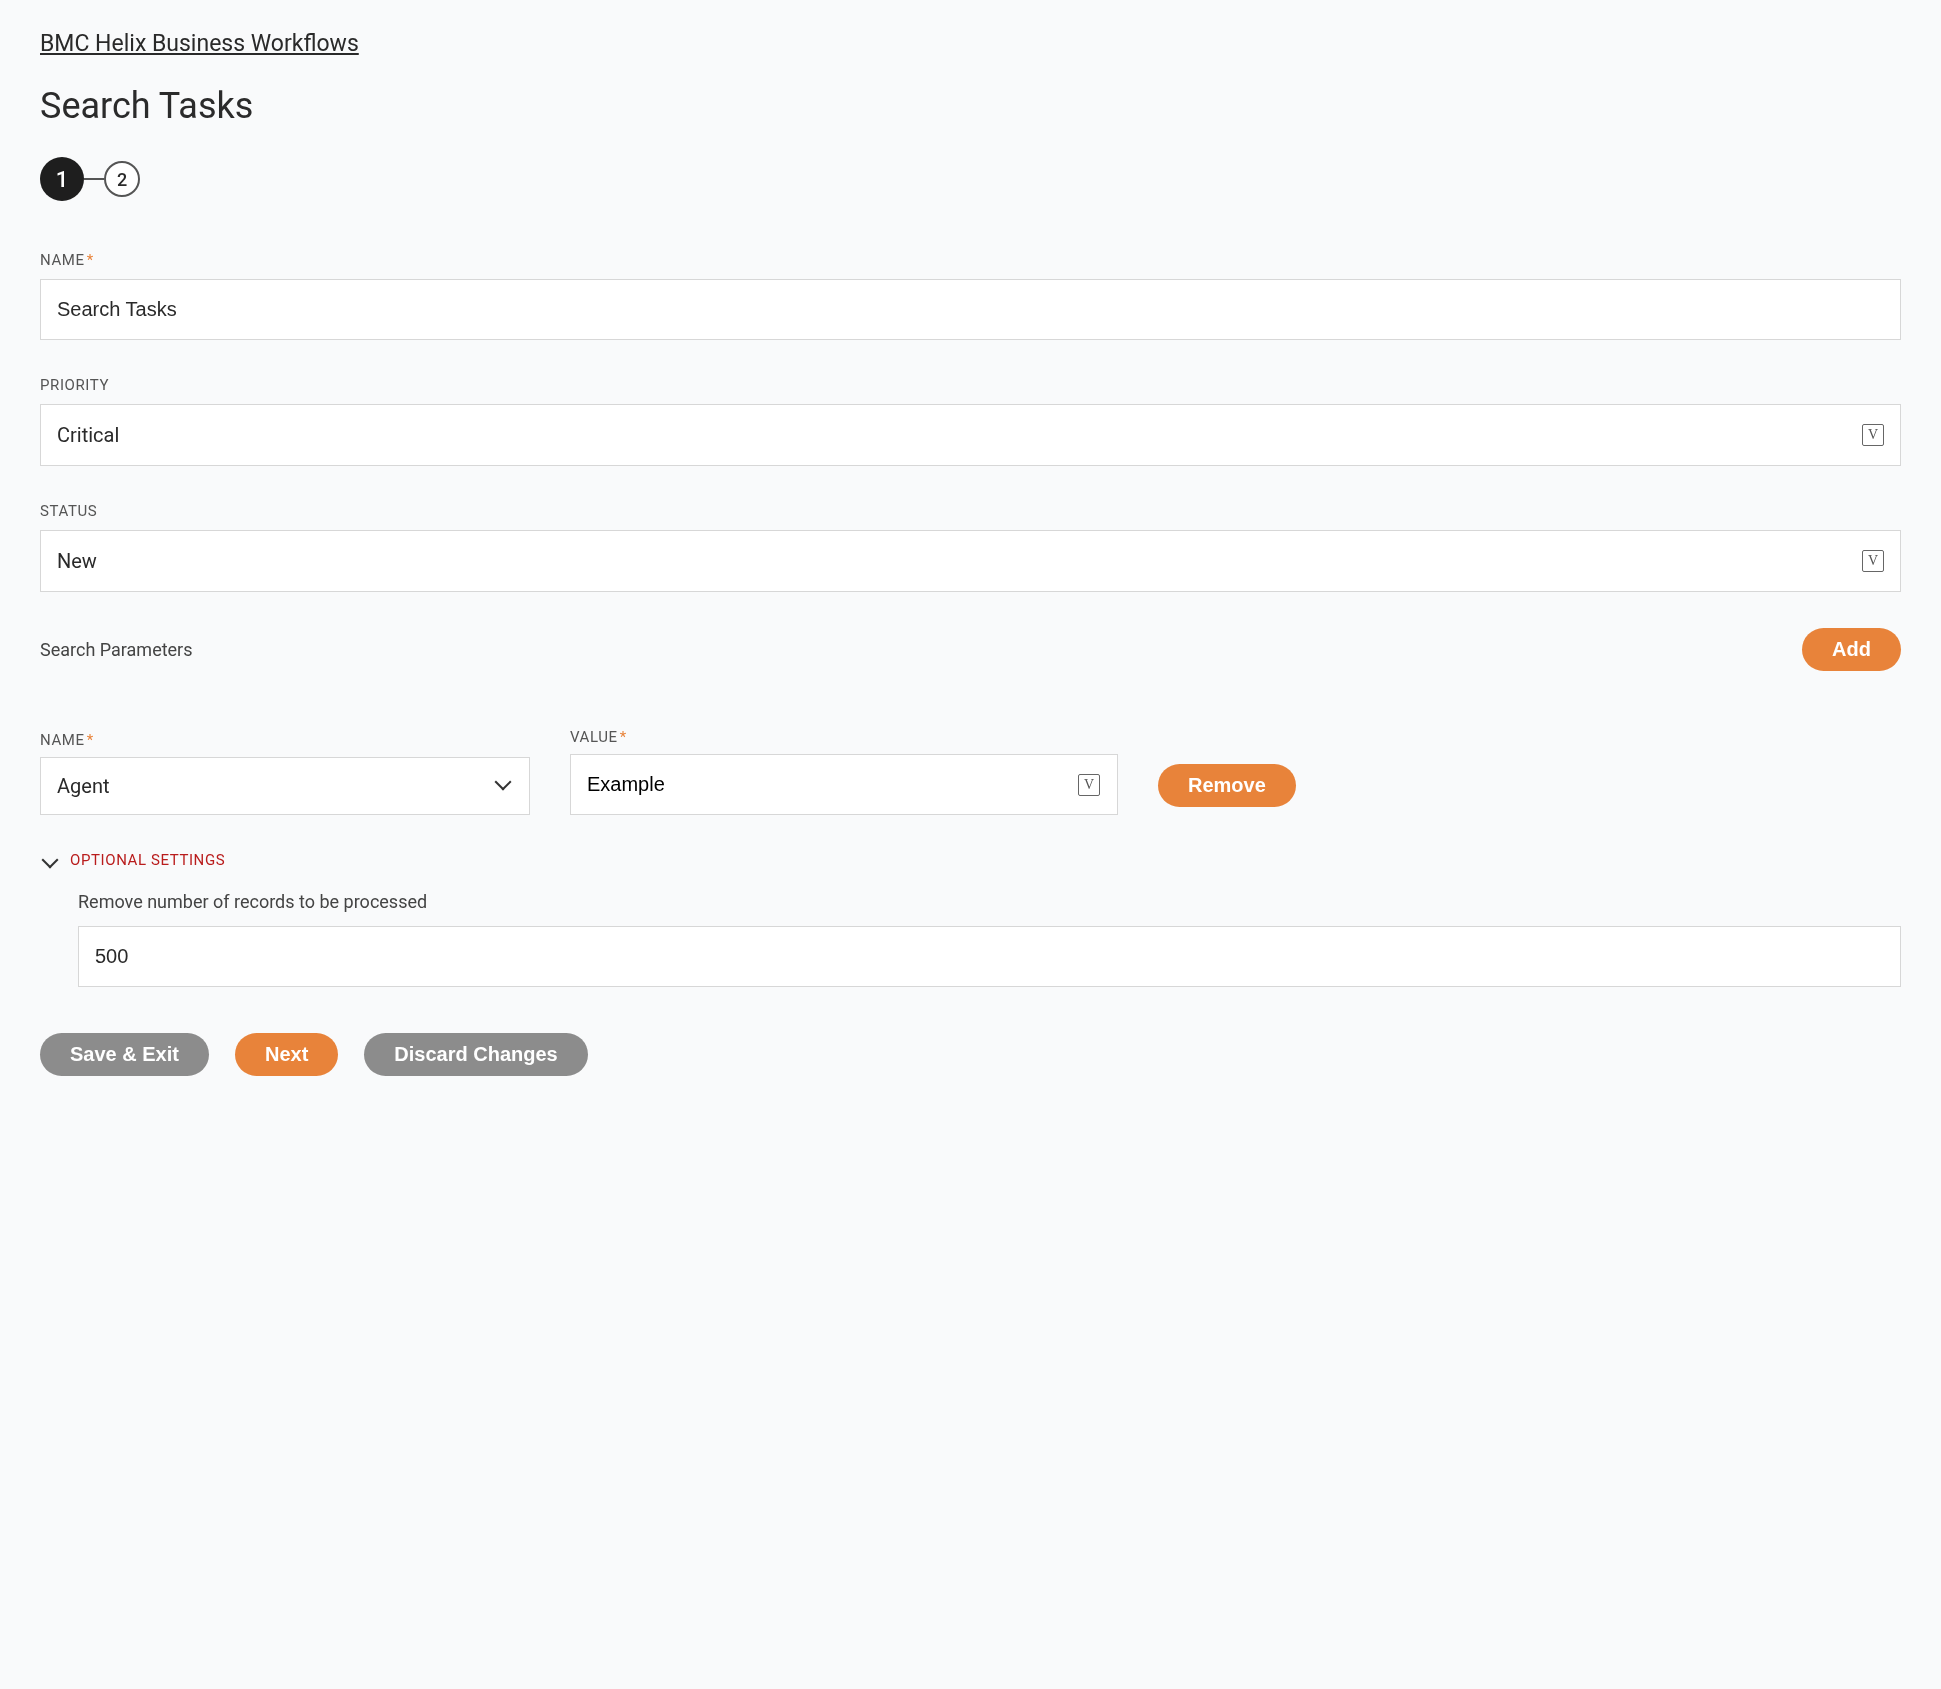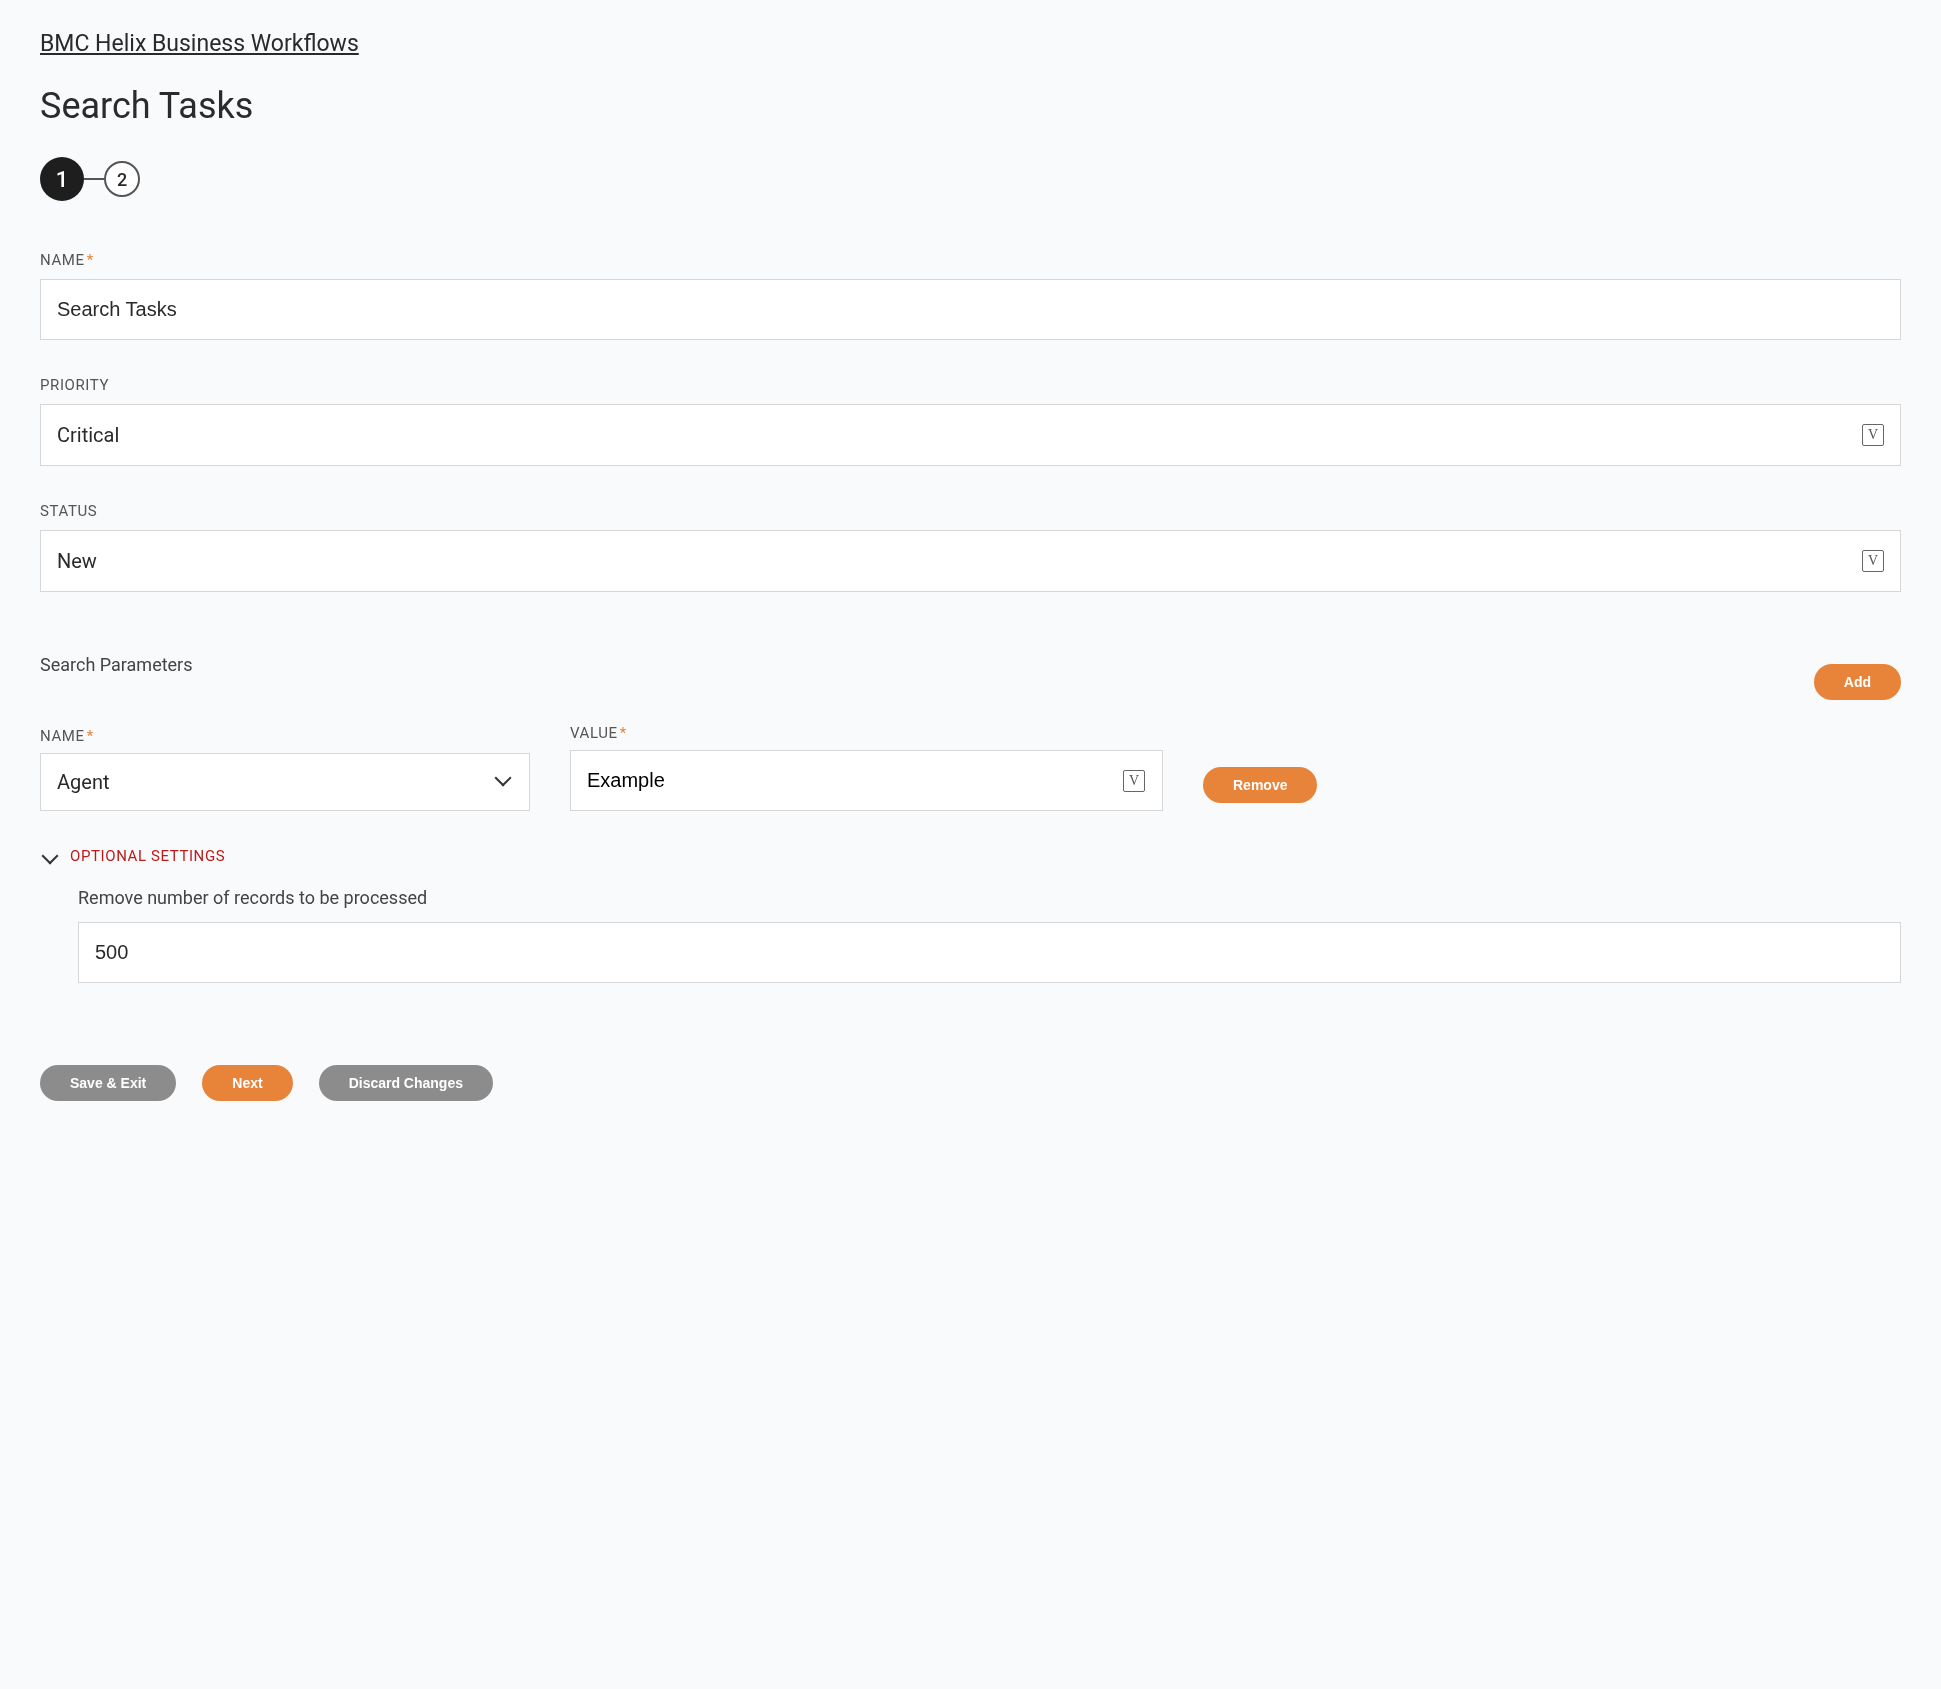--- a/index.html
+++ b/index.html
@@ -88,37 +88,36 @@
     display: flex;
     justify-content: space-between;
     align-items: center;
     margin-bottom: 24px;
   }
   .section-label { font-size: 18px; color: #444; }
   .btn {
     border: none;
     border-radius: 999px;
     padding: 10px 30px;
-    font-size: 14px;
+    font-size: 20px;
     font-weight: 600;
     cursor: pointer;
     color: #fff;
-    margin-top: 36px;
   }
   .btn-orange { background: #e8833a; }
   .btn-grey { background: #8c8c8c; }
   .params-row {
     display: flex;
     align-items: flex-end;
     gap: 40px;
     margin-bottom: 36px;
   }
   .param-col { flex: 0 0 auto; }
   .param-col.name { width: 490px; }
-  .param-col.value { width: 593px; }
+  .param-col.value { width: 548px; margin-top: 33px; }
   .param-col .field-label { margin-bottom: 8px; }
   .dropdown {
     position: relative;
     width: 100%;
     border: 1px solid #d7d7d7;
     background: #fff;
     padding: 16px 44px 16px 16px;
     font-size: 20px;
   }
   .chevron-down {

